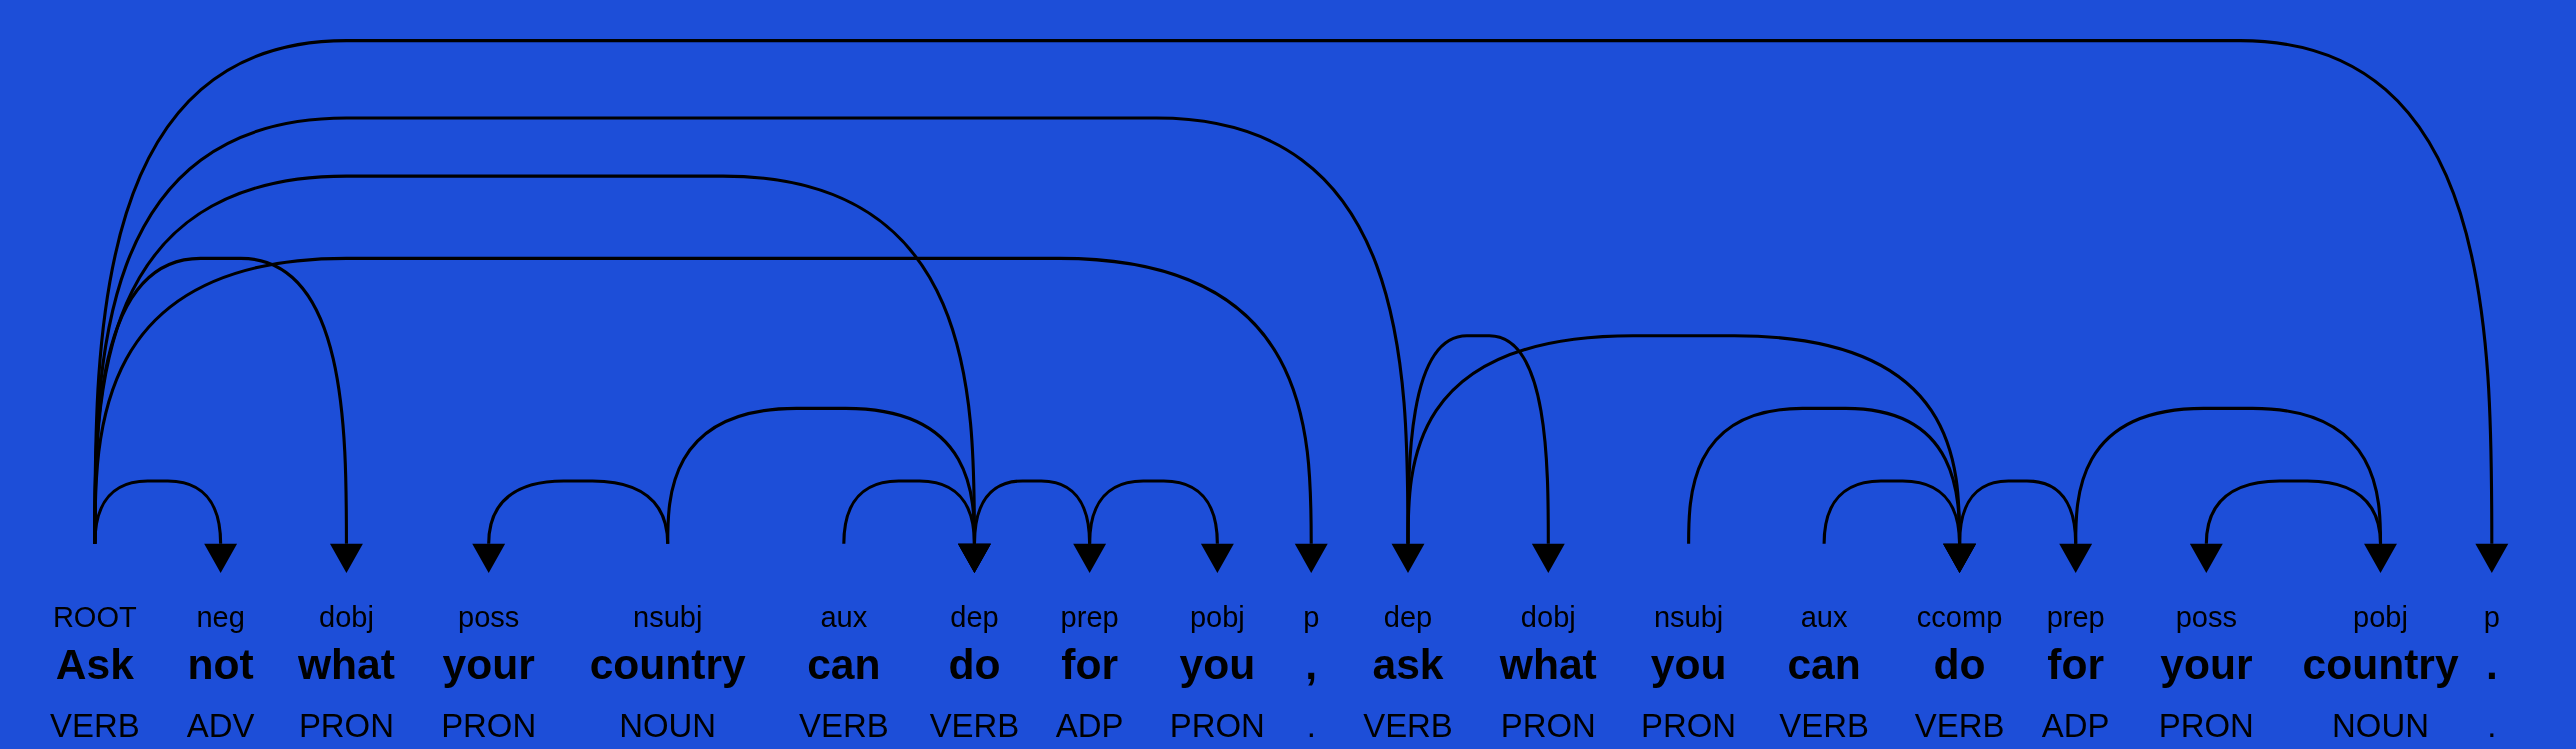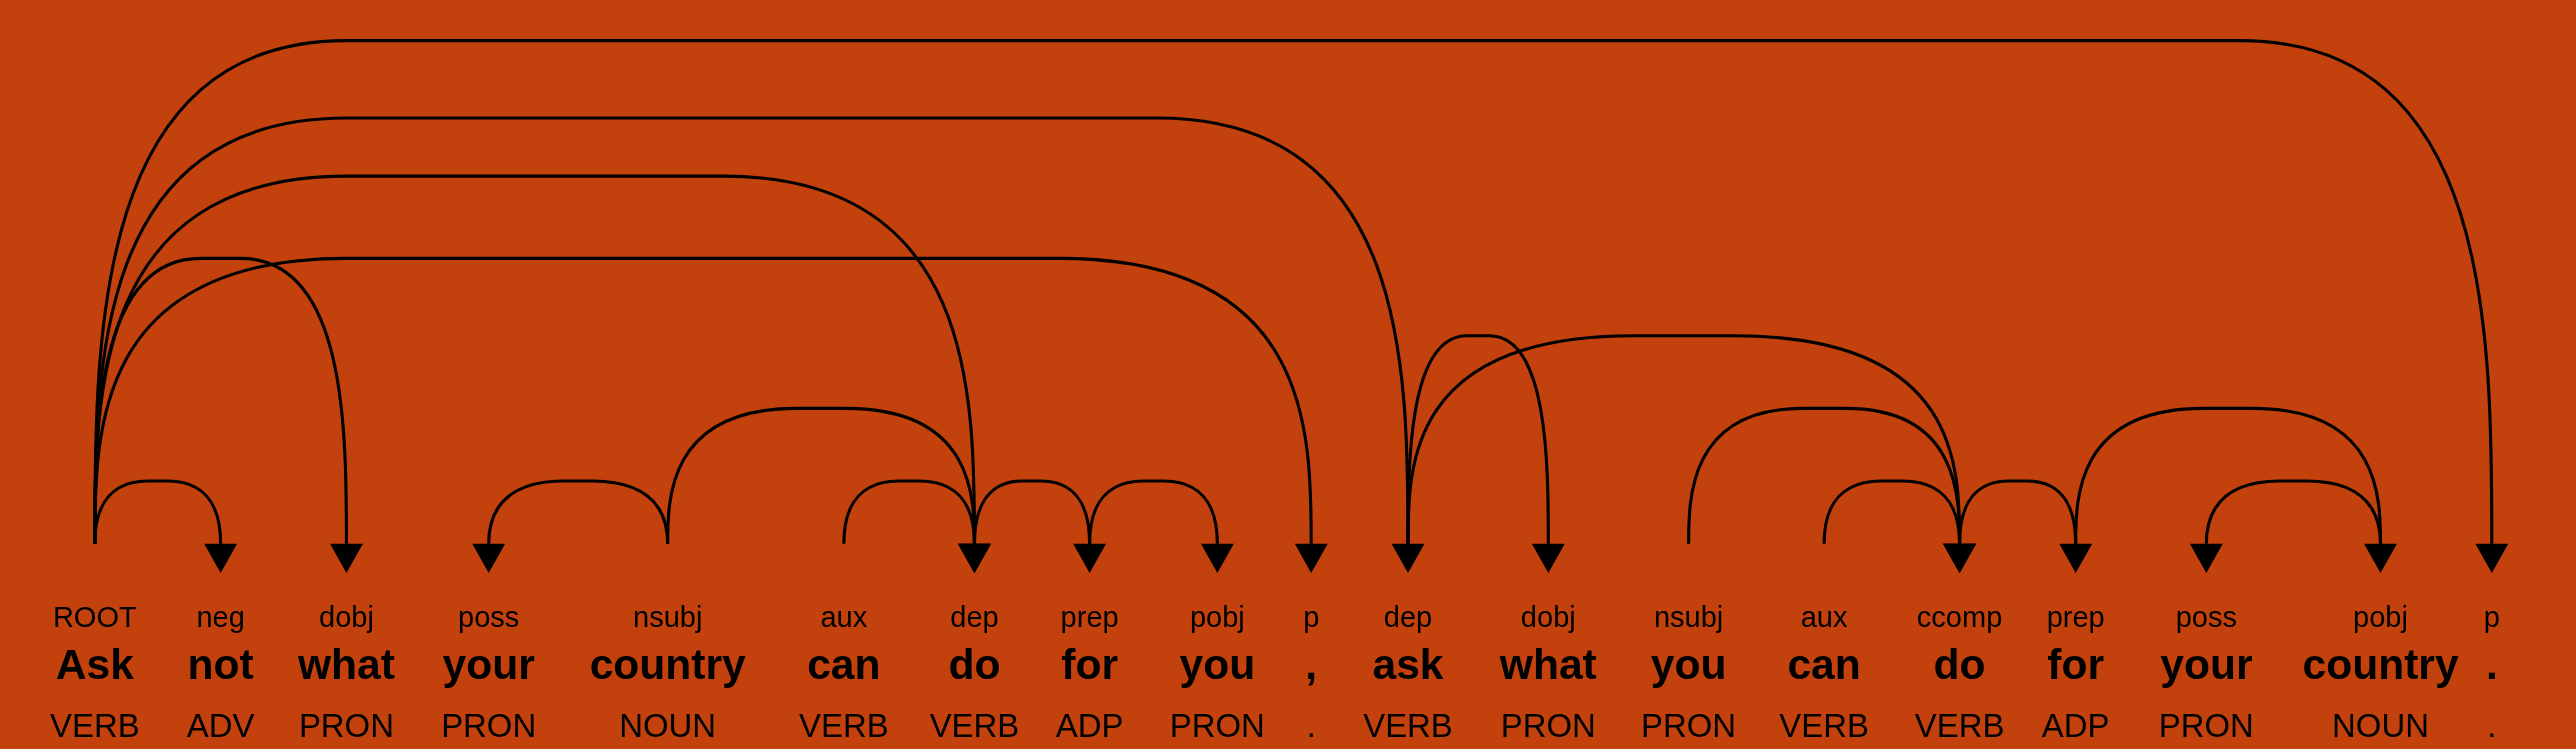--- a/index.html
+++ b/index.html
@@ -7,21 +7,21 @@
     padding: 0;
     background: #ffffff;
   }
   body {
     font-family: "Liberation Sans", sans-serif;
   }
   #dep-viz {
     position: relative;
     width: 2576px;
     height: 750px;
-    background: #c2410c;
+    background: #1d4ed8;
     overflow: hidden;
   }
   #dep-svg {
     position: absolute;
     left: 0;
     top: 0;
     width: 2576px;
     height: 750px;
     display: block;
   }

